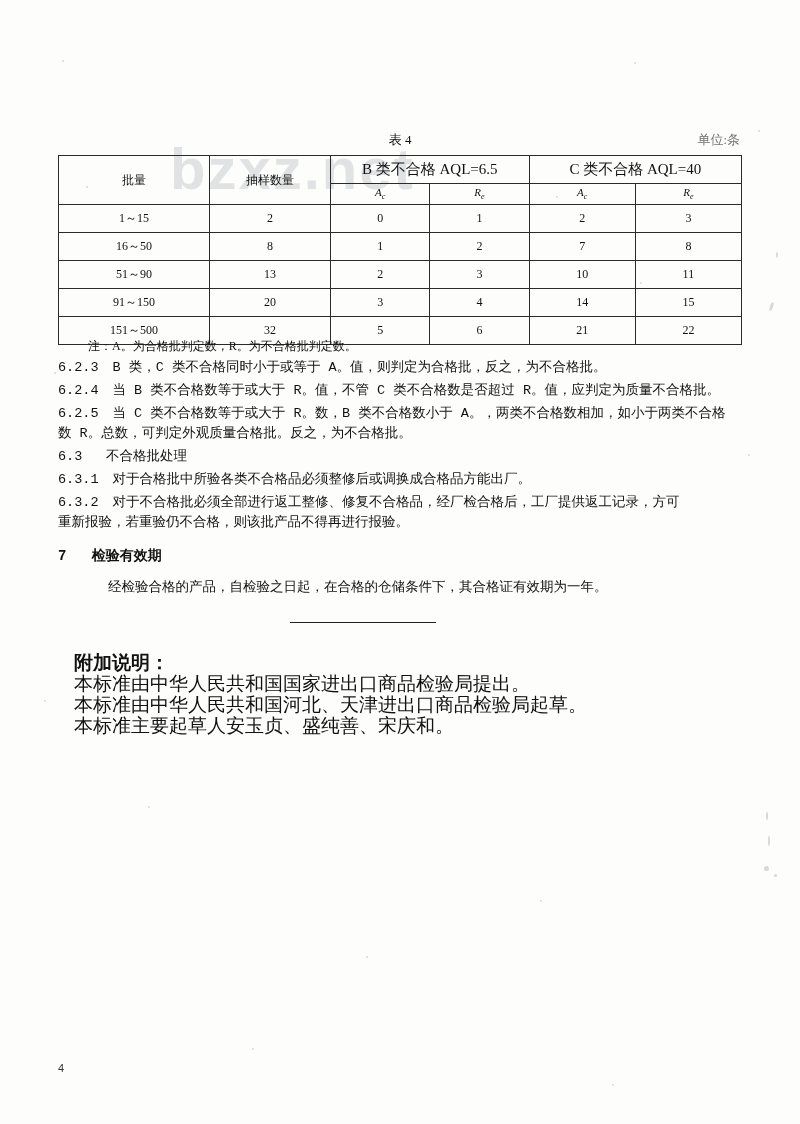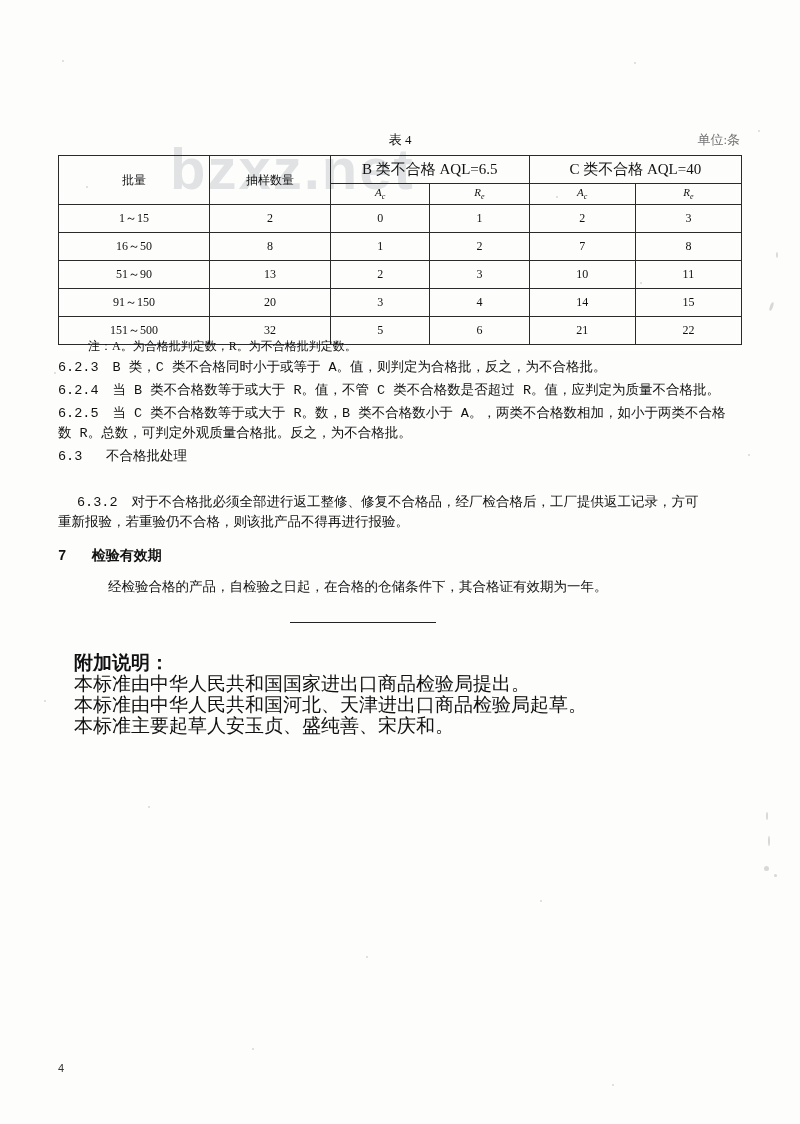--- a/index.html
+++ b/index.html
@@ -245,22 +245,25 @@
 
   <div class="body-text" style="top:404px;">
     <span class="clause-num">6.2.5</span><span class="indent-2"></span><span>当 C 类不合格数等于或大于 R。数，B 类不合格数小于 A。，两类不合格数相加，如小于两类不合格</span>
   </div>
   <div class="body-text" style="top:424px;">数 R。总数，可判定外观质量合格批。反之，为不合格批。</div>
 
   <div class="body-text" style="top:447px;">
     <span class="clause-num">6.3</span><span class="indent-2"></span><span>不合格批处理</span>
   </div>
 
-
-  <div class="body-text" style="top:493px;margin-left:19px;">
+  <div class="body-text" style="top:470px;">
+    <span class="clause-num">6.3.1</span><span class="indent-2"></span><span>对于合格批中所验各类不合格品必须整修后或调换成合格品方能出厂。</span>
+  </div>
+
+  <div class="body-text" style="top:493px;">
     <span class="clause-num">6.3.2</span><span class="indent-2"></span><span>对于不合格批必须全部进行返工整修、修复不合格品，经厂检合格后，工厂提供返工记录，方可</span>
   </div>
   <div class="body-text" style="top:513px;">重新报验，若重验仍不合格，则该批产品不得再进行报验。</div>
 
   <div class="section-head" style="top:547px;">
     <span>7</span>&nbsp;&nbsp;&nbsp;<span>检验有效期</span>
   </div>
 
   <div class="body-text para-indent" style="top:578px;left:80px;width:650px;">经检验合格的产品，自检验之日起，在合格的仓储条件下，其合格证有效期为一年。</div>
 

